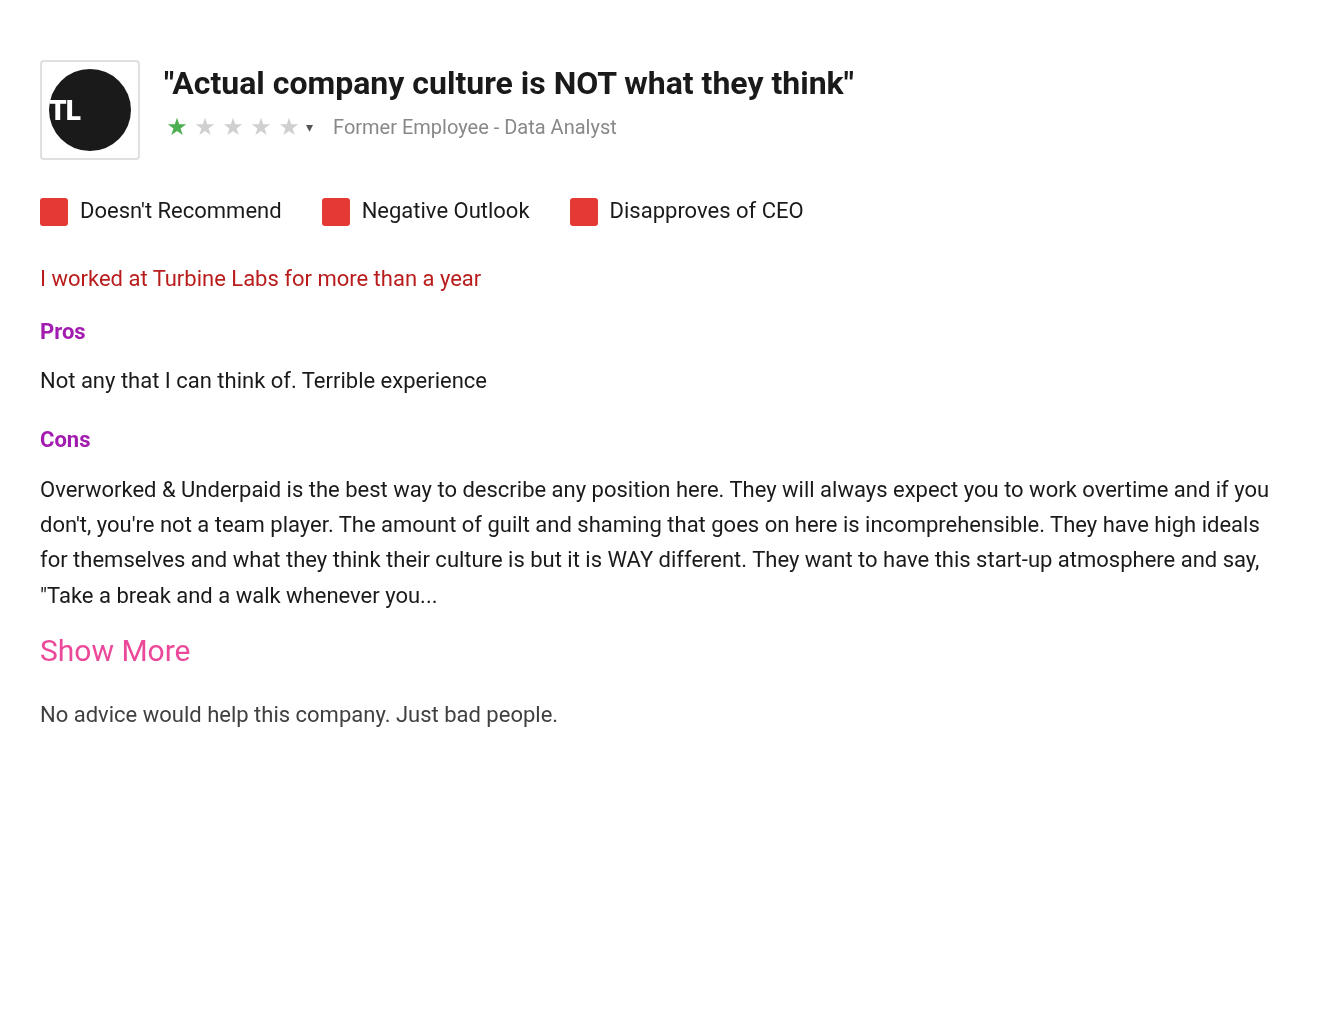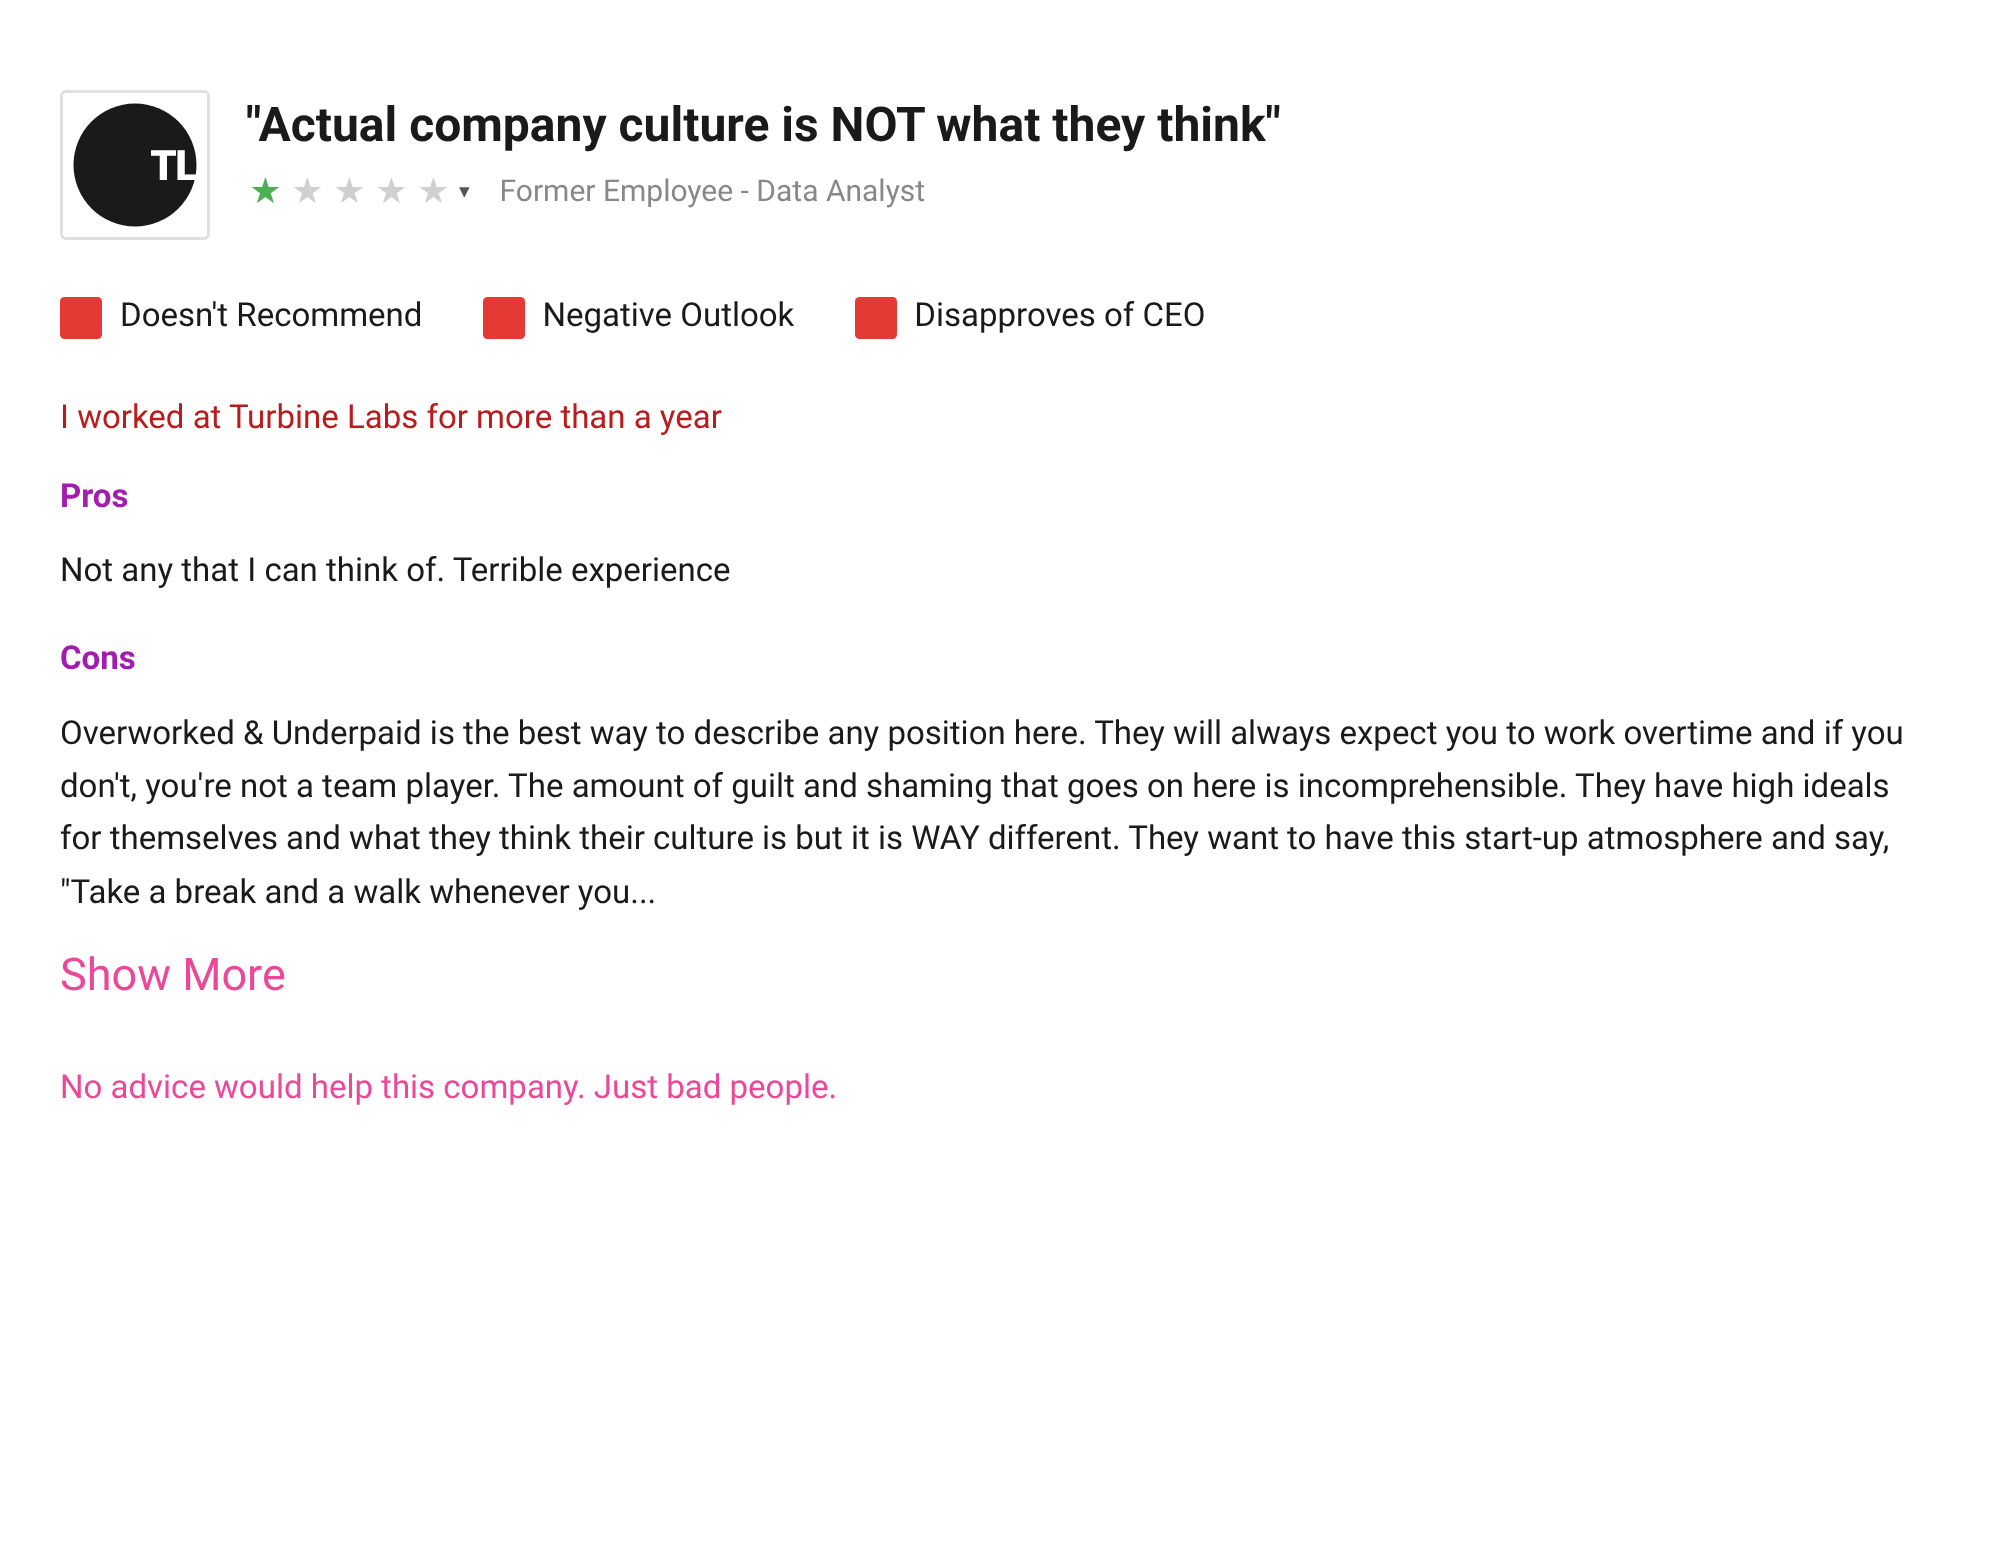--- a/index.html
+++ b/index.html
@@ -43,21 +43,21 @@
       overflow: hidden;
     }
 
     .logo-circle {
       width: 82px;
       height: 82px;
       background: #1a1a1a;
       border-radius: 50%;
       display: flex;
       align-items: center;
-      justify-content: flex-end;
+      justify-content: flex-start;
       color: #ffffff;
       font-size: 28px;
       font-weight: 900;
       letter-spacing: -1px;
     }
 
     .review-title-section {
       flex: 1;
       padding-top: 4px;
     }
@@ -171,23 +171,22 @@
       color: #ec4899;
       font-size: 30px;
       cursor: pointer;
       text-decoration: none;
       display: inline-block;
       margin-bottom: 30px;
     }
 
     .advice-content {
       font-size: 22px;
-      color: #ec4899;
+      color: #404040;
       line-height: 1.5;
-      margin-top: 11px;
     }
   </style>
 </head>
 <body>
 
 <div class="review-container">
   
   
   <div class="review-header">
     <div class="company-logo">

